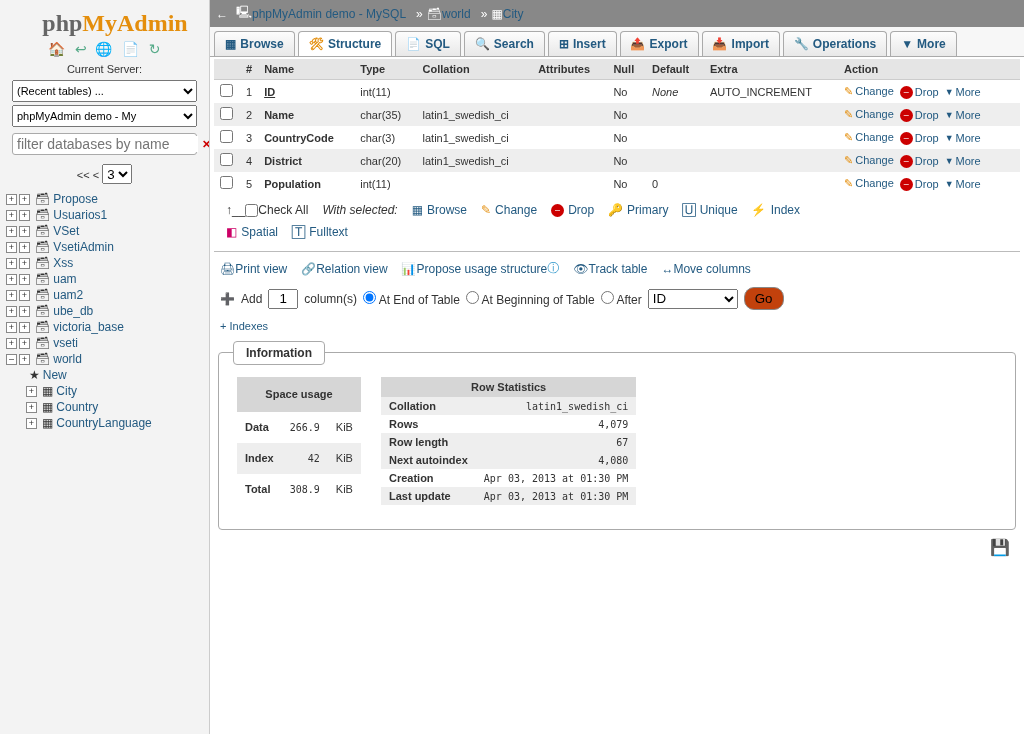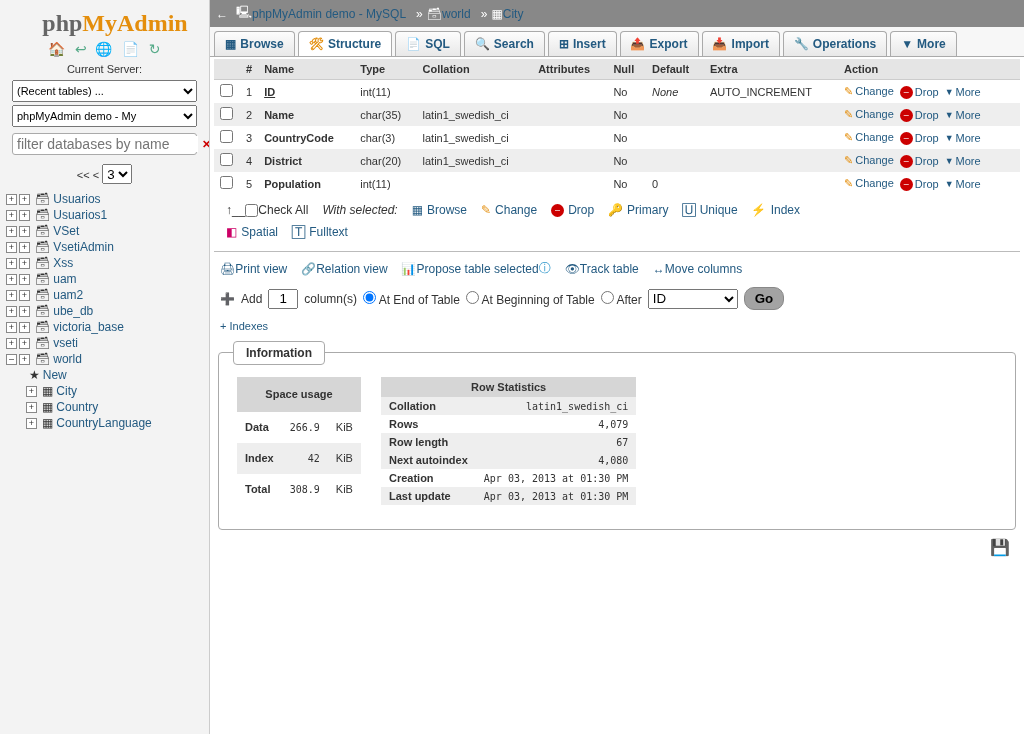--- a/index.html
+++ b/index.html
@@ -47,21 +47,21 @@
 .pencil { color: #e48e0c; }
 .drop-ico { background: #c00; color: #fff; width: 13px; height: 13px; border-radius: 50%; display: inline-flex; align-items: center; justify-content: center; font-size: 9px; line-height: 1; }
 .toolbar { display: flex; flex-wrap: wrap; align-items: center; gap: 14px; padding: 8px 6px; font-size: 12px; }
 .toolbar .item { display: inline-flex; align-items: center; }
 .toolbar .item .ico { margin-right: 4px; }
 .links-row { display: flex; align-items: center; gap: 14px; padding: 4px 6px; font-size: 12px; }
 .links-row .item { display: inline-flex; align-items: center; }
 .add-row { display: flex; align-items: center; gap: 6px; padding: 6px 6px; font-size: 12px; }
 .add-row input[type=text] { width: 30px; height: 20px; text-align: center; }
 .add-row select { height: 20px; }
-.go-btn { background: #a3a3a3; border: 1px solid #888; border-radius: 10px; padding: 3px 10px; font-weight: bold; cursor: pointer; }
+.go-btn { background: #c2410c; border: 1px solid #888; border-radius: 10px; padding: 3px 10px; font-weight: normal; cursor: pointer; }
 .indexes { padding: 4px 6px; }
 .info-box { border: 1px solid #aaa; border-radius: 4px; margin: 16px 4px 4px 4px; padding: 14px 12px; position: relative; }
 .info-tab { position: absolute; top: -12px; left: 14px; background: #fff; border: 1px solid #aaa; border-radius: 4px; padding: 4px 12px; font-weight: bold; font-size: 12px; }
 .stats-row { display: flex; gap: 20px; padding: 10px 6px; }
 table.stats { border-collapse: collapse; background: #b91c1c; }
 table.stats th { background: #d6d6d6; padding: 4px 8px; text-align: center; font-size: 11px; }
 table.stats td { padding: 3px 8px; font-size: 11px; }
 table.stats td.right { text-align: right; font-family: monospace; font-size: 10px; }
 table.stats tr.ev { background: #eee; }
 table.stats tr.od { background: #fff; }
@@ -91,21 +91,21 @@
   </div>
   <div class="nav-row">
     <span>&lt;&lt; &lt;</span>
     <select><option>3</option></select>
   </div>
   <div class="tree" id="tree">
       <div class="tree-item">
         <span class="plusbox">+</span>
         <span class="plusbox">+</span>
         <span class="ico">🗃</span>
-        <a>Usuarios</a>
+        <a>Propose</a>
       </div>
       <div class="tree-item">
         <span class="plusbox">+</span>
         <span class="plusbox">+</span>
         <span class="ico">🗃</span>
         <a>Usuarios1</a>
       </div>
       <div class="tree-item">
         <span class="plusbox">+</span>
         <span class="plusbox">+</span>
@@ -360,21 +360,21 @@
       <a class="item">
           <span class="ico">🖨</span>
           <span>Print view</span>
         </a>
       <a class="item">
           <span class="ico">🔗</span>
           <span>Relation view</span>
         </a>
       <a class="item">
           <span class="ico">📊</span>
-          <span>Propose table selected</span> 
+          <span>Propose usage structure</span> 
           <span style="color:#39c">ⓘ</span>
         </a>
       <a class="item">
           <span class="ico">👁</span>
           <span>Track table</span>
         </a>
       <a class="item">
           <span class="ico">↔</span>
           <span>Move columns</span>
         </a>

